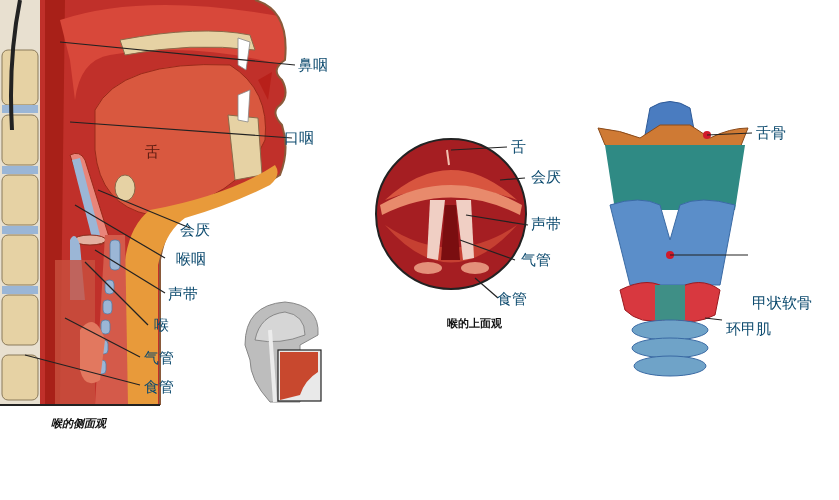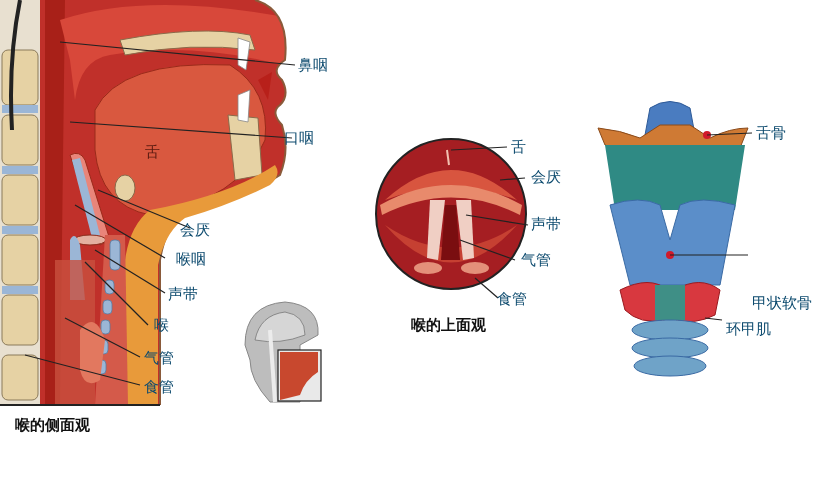--- a/index.html
+++ b/index.html
@@ -1,20 +1,20 @@
 <!DOCTYPE html>
 <html><head>
 <meta charset="utf-8">
 <style>
   html, body { margin:0; padding:0; background:#ffffff; }
   body { width:839px; height:500px; position:relative; overflow:hidden;
          font-family: "DejaVu Sans", "Liberation Sans", sans-serif; }
   svg.art { position:absolute; left:0; top:0; }
   .label { position:absolute; font-size:15px; font-weight:normal; color:#0c4a6e; white-space:nowrap; line-height:1; }
-  .caption { position:absolute; font-size:15px; font-weight:bold; color:#111; white-space:nowrap; line-height:1; }
+  .caption { position:absolute; font-size:11px; font-weight:bold; color:#111; white-space:nowrap; line-height:1;margin-left:36px; }
   .tongue-in { position:absolute; font-size:15px; color:#5a1a10; line-height:1; }
 </style>
 </head>
 <body>
 
 <svg class="art" width="839" height="500" viewBox="0 0 839 500">
 
   <g>
     <rect x="0" y="0" width="300" height="405" fill="#c0302a"></rect>
 
@@ -139,21 +139,21 @@
 
 <div class="tongue-in" style="left:145px;top:145px;">舌</div>
 <div class="label" style="left:298px;top:58px;">鼻咽</div>
 <div class="label" style="left:284px;top:131px;">口咽</div>
 <div class="label" style="left:180px;top:223px;">会厌</div>
 <div class="label" style="left:176px;top:252px;">喉咽</div>
 <div class="label" style="left:168px;top:287px;">声带</div>
 <div class="label" style="left:154px;top:318px;">喉</div>
 <div class="label" style="left:144px;top:351px;">气管</div>
 <div class="label" style="left:144px;top:380px;">食管</div>
-<div class="caption" style="left:15px;top:418px;">喉的侧面观</div>
+<div class="caption" style="left:15px;top:418px;font-style:italic;">喉的侧面观</div>
 
 <div class="label" style="left:511px;top:140px;">舌</div>
 <div class="label" style="left:531px;top:170px;">会厌</div>
 <div class="label" style="left:531px;top:217px;">声带</div>
 <div class="label" style="left:521px;top:253px;">气管</div>
 <div class="label" style="left:497px;top:292px;">食管</div>
 <div class="caption" style="left:411px;top:318px;">喉的上面观</div>
 
 <div class="label" style="left:756px;top:126px;">舌骨</div>
 <div class="label" style="left:752px;top:248px;margin-top:48px;">甲状软骨</div>

